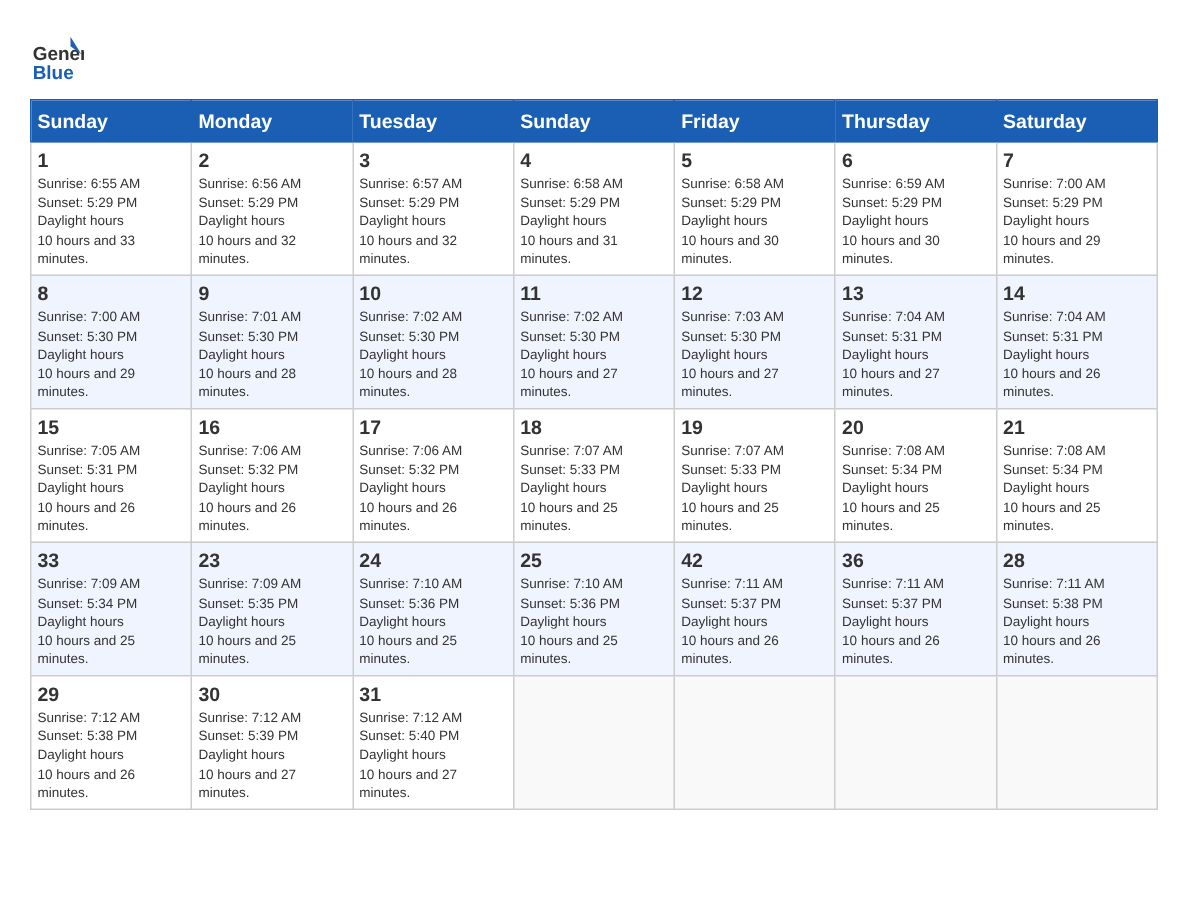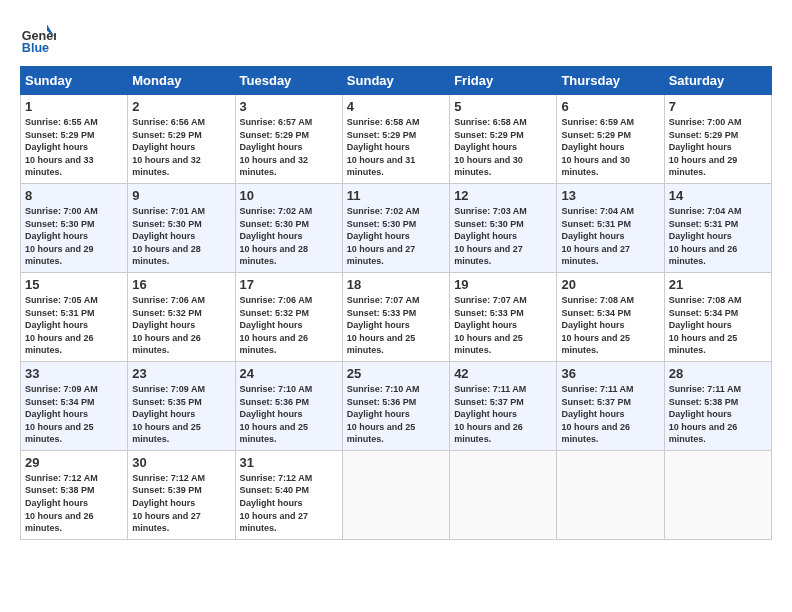--- a/index.html
+++ b/index.html
@@ -67,21 +67,20 @@
       font-size: 13px;
       font-weight: bold;
       color: #333;
       display: block;
       margin-bottom: 2px;
     }
     .day-info {
       font-size: 9px;
       color: #333;
       line-height: 1.4;
-      font-weight: bold;
     }
     .empty-cell {
       background: #f9f9f9 !important;
     }
   </style>
 </head>
 <body>
 
 <div class="header">
   <div class="logo">

